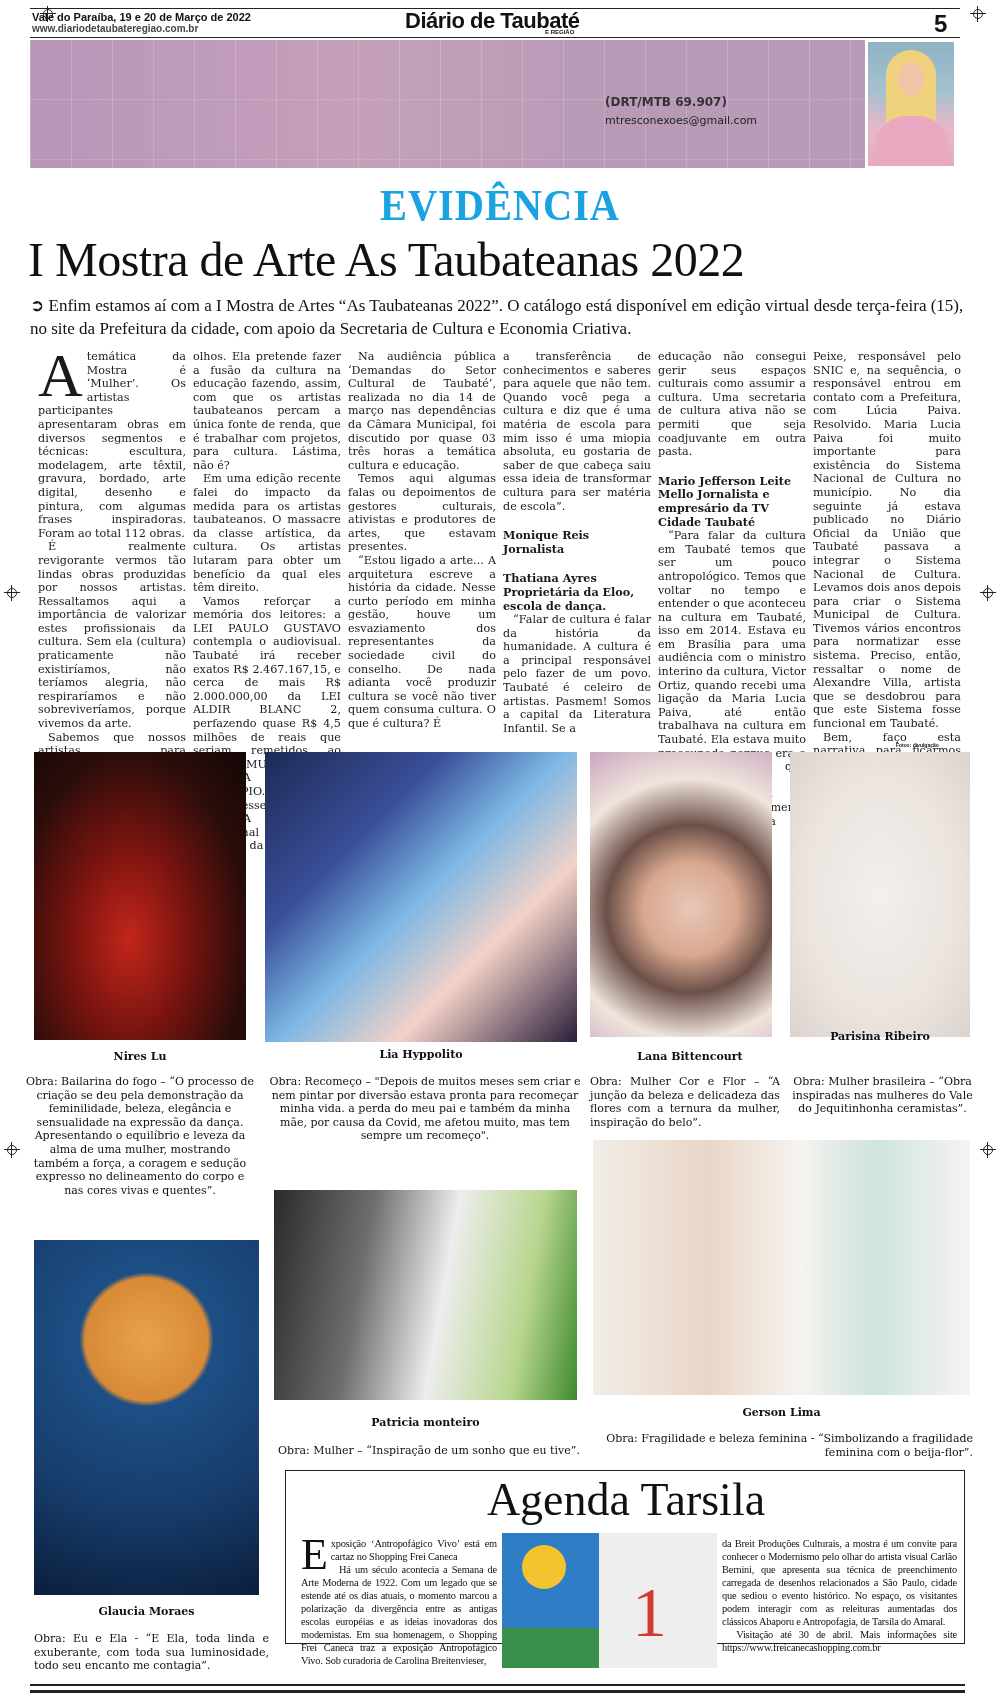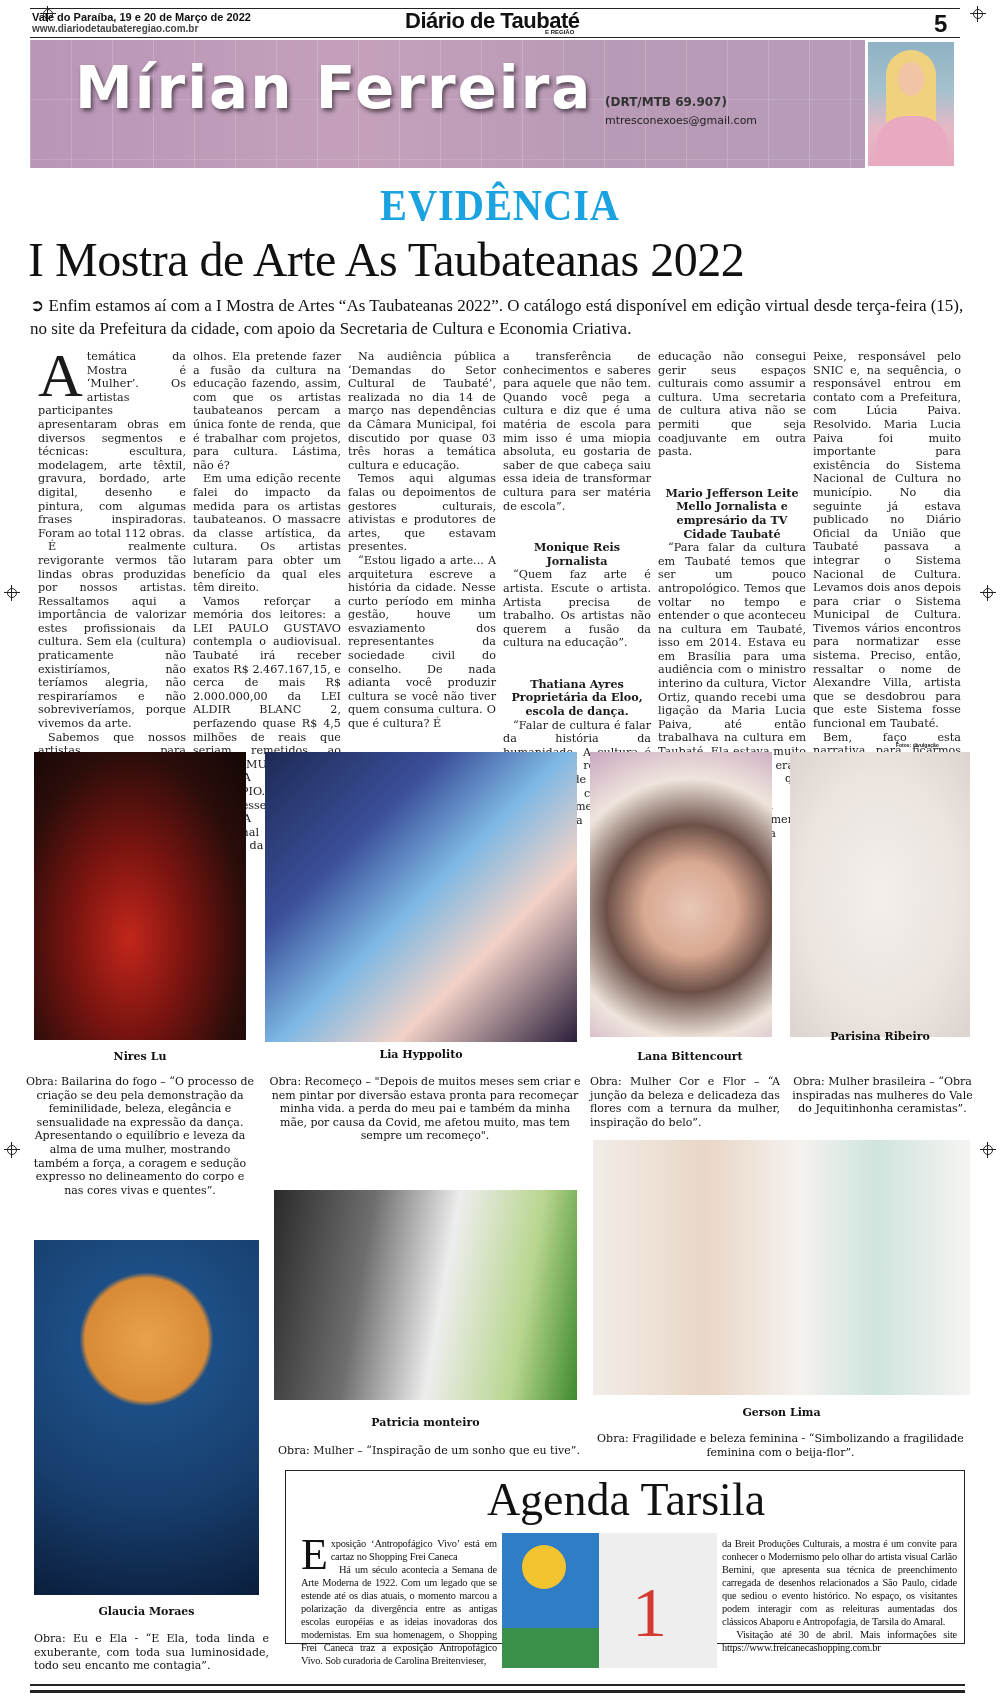--- a/index.html
+++ b/index.html
@@ -24,21 +24,21 @@
 .photo .hair{position:absolute;left:18px;top:8px;width:50px;height:80px;border-radius:25px 25px 10px 10px;background:#f0d27e}
 .photo .face{position:absolute;left:30px;top:20px;width:26px;height:34px;border-radius:50%;background:#f1c4a6}
 .photo .body{position:absolute;left:8px;top:74px;width:72px;height:60px;border-radius:30px 30px 0 0;background:#e9a9c0}
 .kicker{left:0;width:1000px;top:180px;text-align:center;font:bold 44px "Liberation Serif",serif;color:#1aa3e0;letter-spacing:1px;transform:scaleX(.92)}
 .title{left:28px;top:232px;font:48px "Liberation Serif",serif;letter-spacing:-0.5px}
 .lede{left:30px;top:294px;width:935px;font:17px "Liberation Serif",serif;line-height:23px}
 .cols{left:38px;top:350px;width:924px;height:395px}
 .col{position:absolute;top:0;width:148px;font:11.2px "DejaVu Serif",serif;line-height:13.6px;text-align:justify;hyphens:auto;color:#1a1a1a}
 .col p{text-indent:10px}
 .col p.nodent{text-indent:0}
-.col h4{text-align:center;font:bold 11.2px "DejaVu Serif",serif;line-height:13.6px;margin-top:28px}
+.col h4{text-align:left;font:bold 11.2px "DejaVu Serif",serif;line-height:13.6px;margin-top:16px}
 .drop{float:left;font:62px "Liberation Serif",serif;line-height:46px;margin:2px 4px 0 0}
 .credit{left:896px;top:742px;font:bold 5px "Liberation Sans",sans-serif}
 .art{position:absolute;overflow:hidden}
 .name{position:absolute;font:bold 11px "DejaVu Serif",serif;text-align:center}
 .cap{position:absolute;font:11px "DejaVu Serif",serif;line-height:13.6px;text-align:center}
 .agenda{left:285px;top:1470px;width:680px;height:174px;border:1.5px solid #222}
 .agenda-title{position:absolute;left:0;width:680px;top:2px;text-align:center;font:46px "Liberation Serif",serif}
 .ag-left{position:absolute;left:15px;top:66px;width:196px;font:10.4px "Liberation Serif",serif;line-height:13px;letter-spacing:-0.2px;text-align:justify}
 .ag-left .drop2{float:left;font:44px "Liberation Serif",serif;line-height:36px;margin:0 3px 0 0}
 .ag-img{position:absolute;left:216px;top:62px;width:215px;height:135px;background:linear-gradient(90deg,#2f7dc4 0%,#2f7dc4 45%,#eee 45%,#eee 100%);overflow:hidden}
@@ -76,21 +76,20 @@
 <div class="hdr-line" style="top:8px"></div>
 <div class="abs hdr-date">Vale do Paraíba, 19 e 20 de Março de 2022</div>
 <div class="abs hdr-url">www.diariodetaubateregiao.com.br</div>
 <div class="abs hdr-paper">Diário de Taubaté</div>
 <div class="abs hdr-region">E REGIÃO</div>
 <div class="abs hdr-page">5</div>
 <div class="hdr-line" style="top:37px"></div>
 
 <div class="abs banner">
   <div class="tiles"></div>
-  <div class="banner-name">Mírian Ferreira</div>
   <div class="banner-drt">(DRT/MTB 69.907)</div>
   <div class="banner-email">mtresconexoes@gmail.com</div>
 </div>
 <div class="abs photo">
   <div class="hair"></div>
     <div class="face"></div>
     <div class="body"></div>
 </div>
 
 <div class="abs kicker">EVIDÊNCIA</div>
@@ -112,21 +111,20 @@
     <p>Vamos reforçar a memória dos leitores: a LEI PAULO GUSTAVO contempla o audiovisual. Taubaté irá receber exatos R$ 2.467.167,15, e cerca de mais R$ 2.000.000,00 da LEI ALDIR BLANC 2, perfazendo quase R$ 4,5 milhões de reais que seriam remetidos ao FUNDO MUNICIPAL DE CULTURA DO MUNICÍPIO. Acreditamos que esses valores SALVARIA a vida profissional de nossos artistas e da família.</p>
   </div>
   <div class="col" style="left:310px">
     <p>Na audiência pública ‘Demandas do Setor Cultural de Taubaté’, realizada no dia 14 de março nas dependências da Câmara Municipal, foi discutido por quase 03 três horas a temática cultura e educação.</p>
     <p>Temos aqui algumas falas ou depoimentos de gestores culturais, ativistas e produtores de artes, que estavam presentes.</p>
     <p>“Estou ligado a arte... A arquitetura escreve a história da cidade. Nesse curto período em minha gestão, houve um esvaziamento dos representantes da sociedade civil do conselho. De nada adianta você produzir cultura se você não tiver quem consuma cultura. O que é cultura? É</p>
   </div>
   <div class="col" style="left:465px">
     <p class="nodent">a transferência de conhecimentos e saberes para aquele que não tem. Quando você pega a cultura e diz que é uma matéria de escola para mim isso é uma miopia absoluta, eu gostaria de saber de que cabeça saiu essa ideia de transformar cultura para ser matéria de escola”.</p>
     <h4>Monique Reis Jornalista</h4>
-    <p>“Quem faz arte é artista. Escute o artista. Artista precisa de trabalho. Os artistas não querem a fusão da cultura na educação”.</p>
     <h4>Thatiana Ayres Proprietária da Eloo, escola de dança.</h4>
     <p>“Falar de cultura é falar da história da humanidade. A cultura é a principal responsável pelo fazer de um povo. Taubaté é celeiro de artistas. Pasmem! Somos a capital da Literatura Infantil. Se a</p>
   </div>
   <div class="col" style="left:620px">
     <p class="nodent">educação não consegui gerir seus espaços culturais como assumir a cultura. Uma secretaria de cultura ativa não se permiti que seja coadjuvante em outra pasta.</p>
     <h4>Mario Jefferson Leite Mello Jornalista e empresário da TV Cidade Taubaté</h4>
     <p>“Para falar da cultura em Taubaté temos que ser um pouco antropológico. Temos que voltar no tempo e entender o que aconteceu na cultura em Taubaté, isso em 2014. Estava eu em Brasília para uma audiência com o ministro interino da cultura, Victor Ortiz, quando recebi uma ligação da Maria Lucia Paiva, até então trabalhava na cultura em Taubaté. Ela estava muito preocupada porque era o último dia para que Taubaté aderisse ao Sistema Nacional de Cultura. Imediatamente ele ligou para o secretário</p>
   </div>
   <div class="col" style="left:775px">
     <p class="nodent">Peixe, responsável pelo SNIC e, na sequência, o responsável entrou em contato com a Prefeitura, com Lúcia Paiva. Resolvido. Maria Lucia Paiva foi muito importante para existência do Sistema Nacional de Cultura no município. No dia seguinte já estava publicado no Diário Oficial da União que Taubaté passava a integrar o Sistema Nacional de Cultura. Levamos dois anos depois para criar o Sistema Municipal de Cultura. Tivemos vários encontros para normatizar esse sistema. Preciso, então, ressaltar o nome de Alexandre Villa, artista que se desdobrou para que este Sistema fosse funcional em Taubaté.</p>
@@ -155,21 +153,21 @@
 <div class="art" style="left:34px;top:1240px;width:225px;height:355px;background:radial-gradient(circle at 50% 28%,#e8a24c 0%,#d88a36 22%,#1d4f86 24%,#173d6c 60%,#0b1e3c 100%)"></div>
 <div class="name" style="left:34px;width:225px;top:1605px">Glaucia Moraes</div>
 <div class="cap" style="left:34px;width:235px;top:1632px;text-align:justify">Obra: Eu e Ela - “E Ela, toda linda e exuberante, com toda sua luminosidade, todo seu encanto me contagia”.</div>
 
 <div class="art" style="left:274px;top:1190px;width:303px;height:210px;background:linear-gradient(100deg,#2a2a2a 0%,#6e6e6e 30%,#ededed 55%,#b8d68f 80%,#3e8a2e 100%)"></div>
 <div class="name" style="left:274px;width:303px;top:1416px">Patricia monteiro</div>
 <div class="cap" style="left:274px;width:310px;top:1444px">Obra: Mulher – “Inspiração de um sonho que eu tive”.</div>
 
 <div class="art" style="left:593px;top:1140px;width:377px;height:255px;background:linear-gradient(90deg,#f2ede8 0%,#e9d6c6 30%,#f5f2ef 55%,#cfe4dd 75%,#f6f4f2 100%)"></div>
 <div class="name" style="left:593px;width:377px;top:1406px">Gerson Lima</div>
-<div class="cap" style="left:588px;width:385px;top:1432px;text-align:center">Obra: Fragilidade e beleza feminina - “Simbolizando a fragilidade feminina com o beija-flor”.</div>
+<div class="cap" style="left:588px;width:385px;top:1432px;text-align:right">Obra: Fragilidade e beleza feminina - “Simbolizando a fragilidade feminina com o beija-flor”.</div>
 
 <div class="abs agenda">
   <div class="agenda-title">Agenda Tarsila</div>
   <div class="ag-left">
     <span class="drop2">E</span>
     <span>xposição ‘Antropofágico Vivo’ está em cartaz no Shopping Frei Caneca</span><br>
     &nbsp;&nbsp;<span>Há um século acontecia a Semana de Arte Moderna de 1922. Com um legado que se estende até os dias atuais, o momento marcou a polarização da divergência entre as antigas escolas européias e as ideias inovadoras dos modernistas. Em sua homenagem, o Shopping Frei Caneca traz a exposição Antropofágico Vivo. Sob curadoria de Carolina Breitenvieser,</span>
   </div>
   <div class="ag-img">
     <div style="position:absolute;left:20px;top:12px;width:44px;height:44px;border-radius:50%;background:#f4c430"></div>

